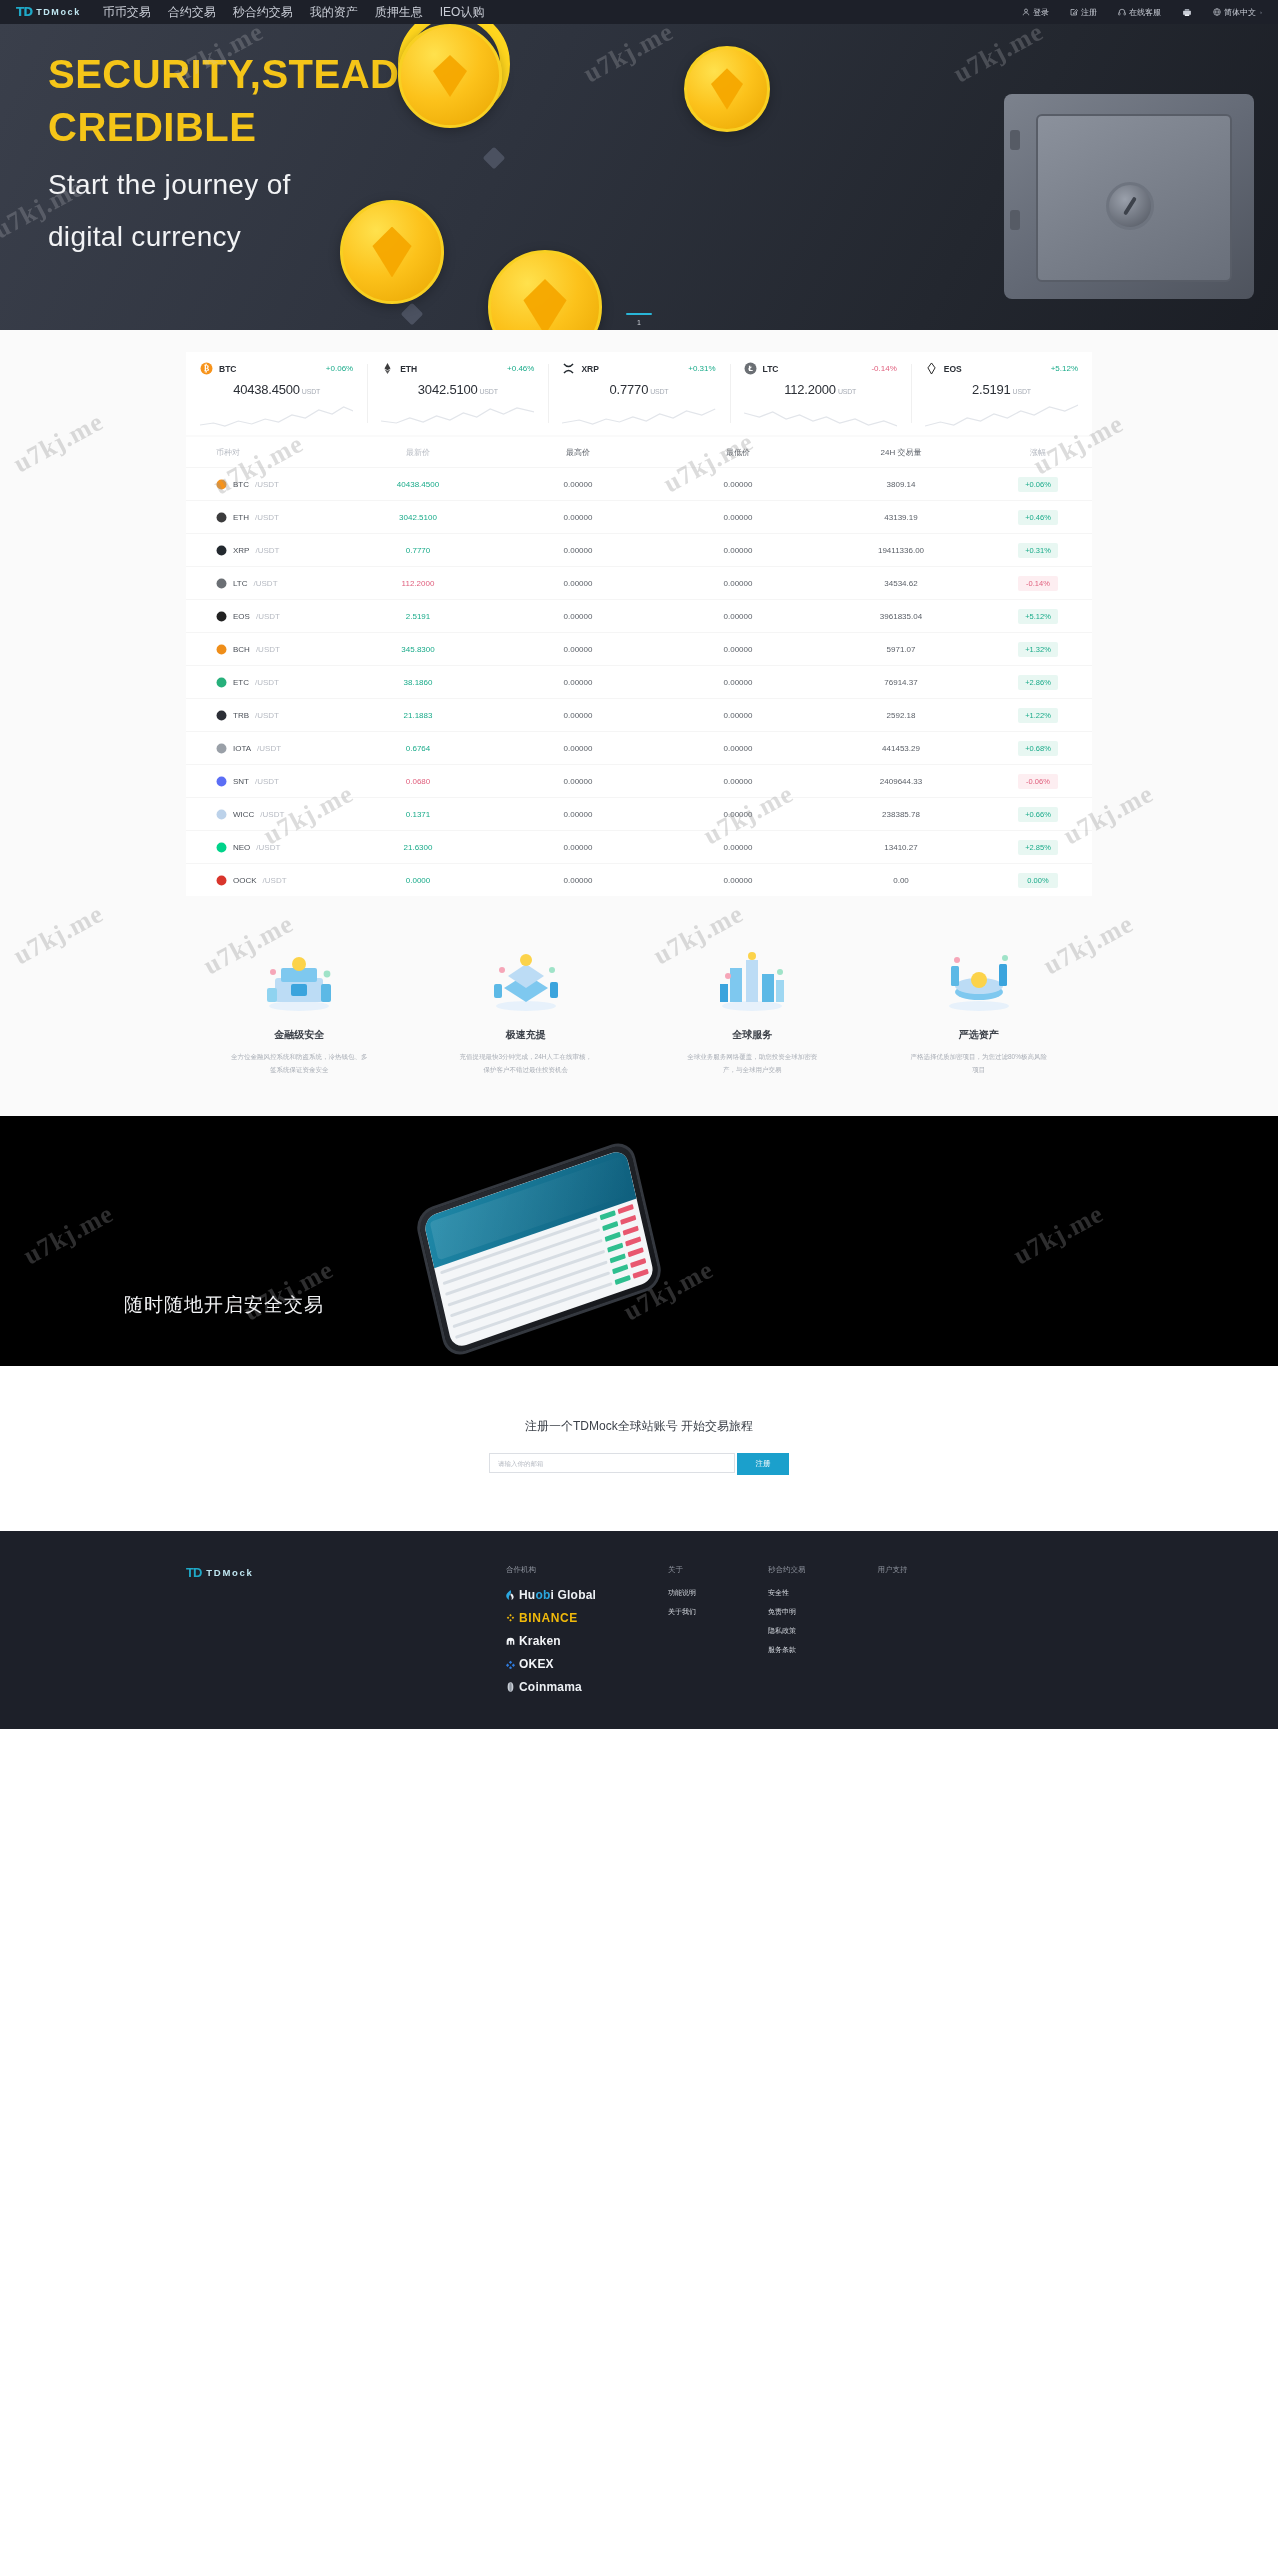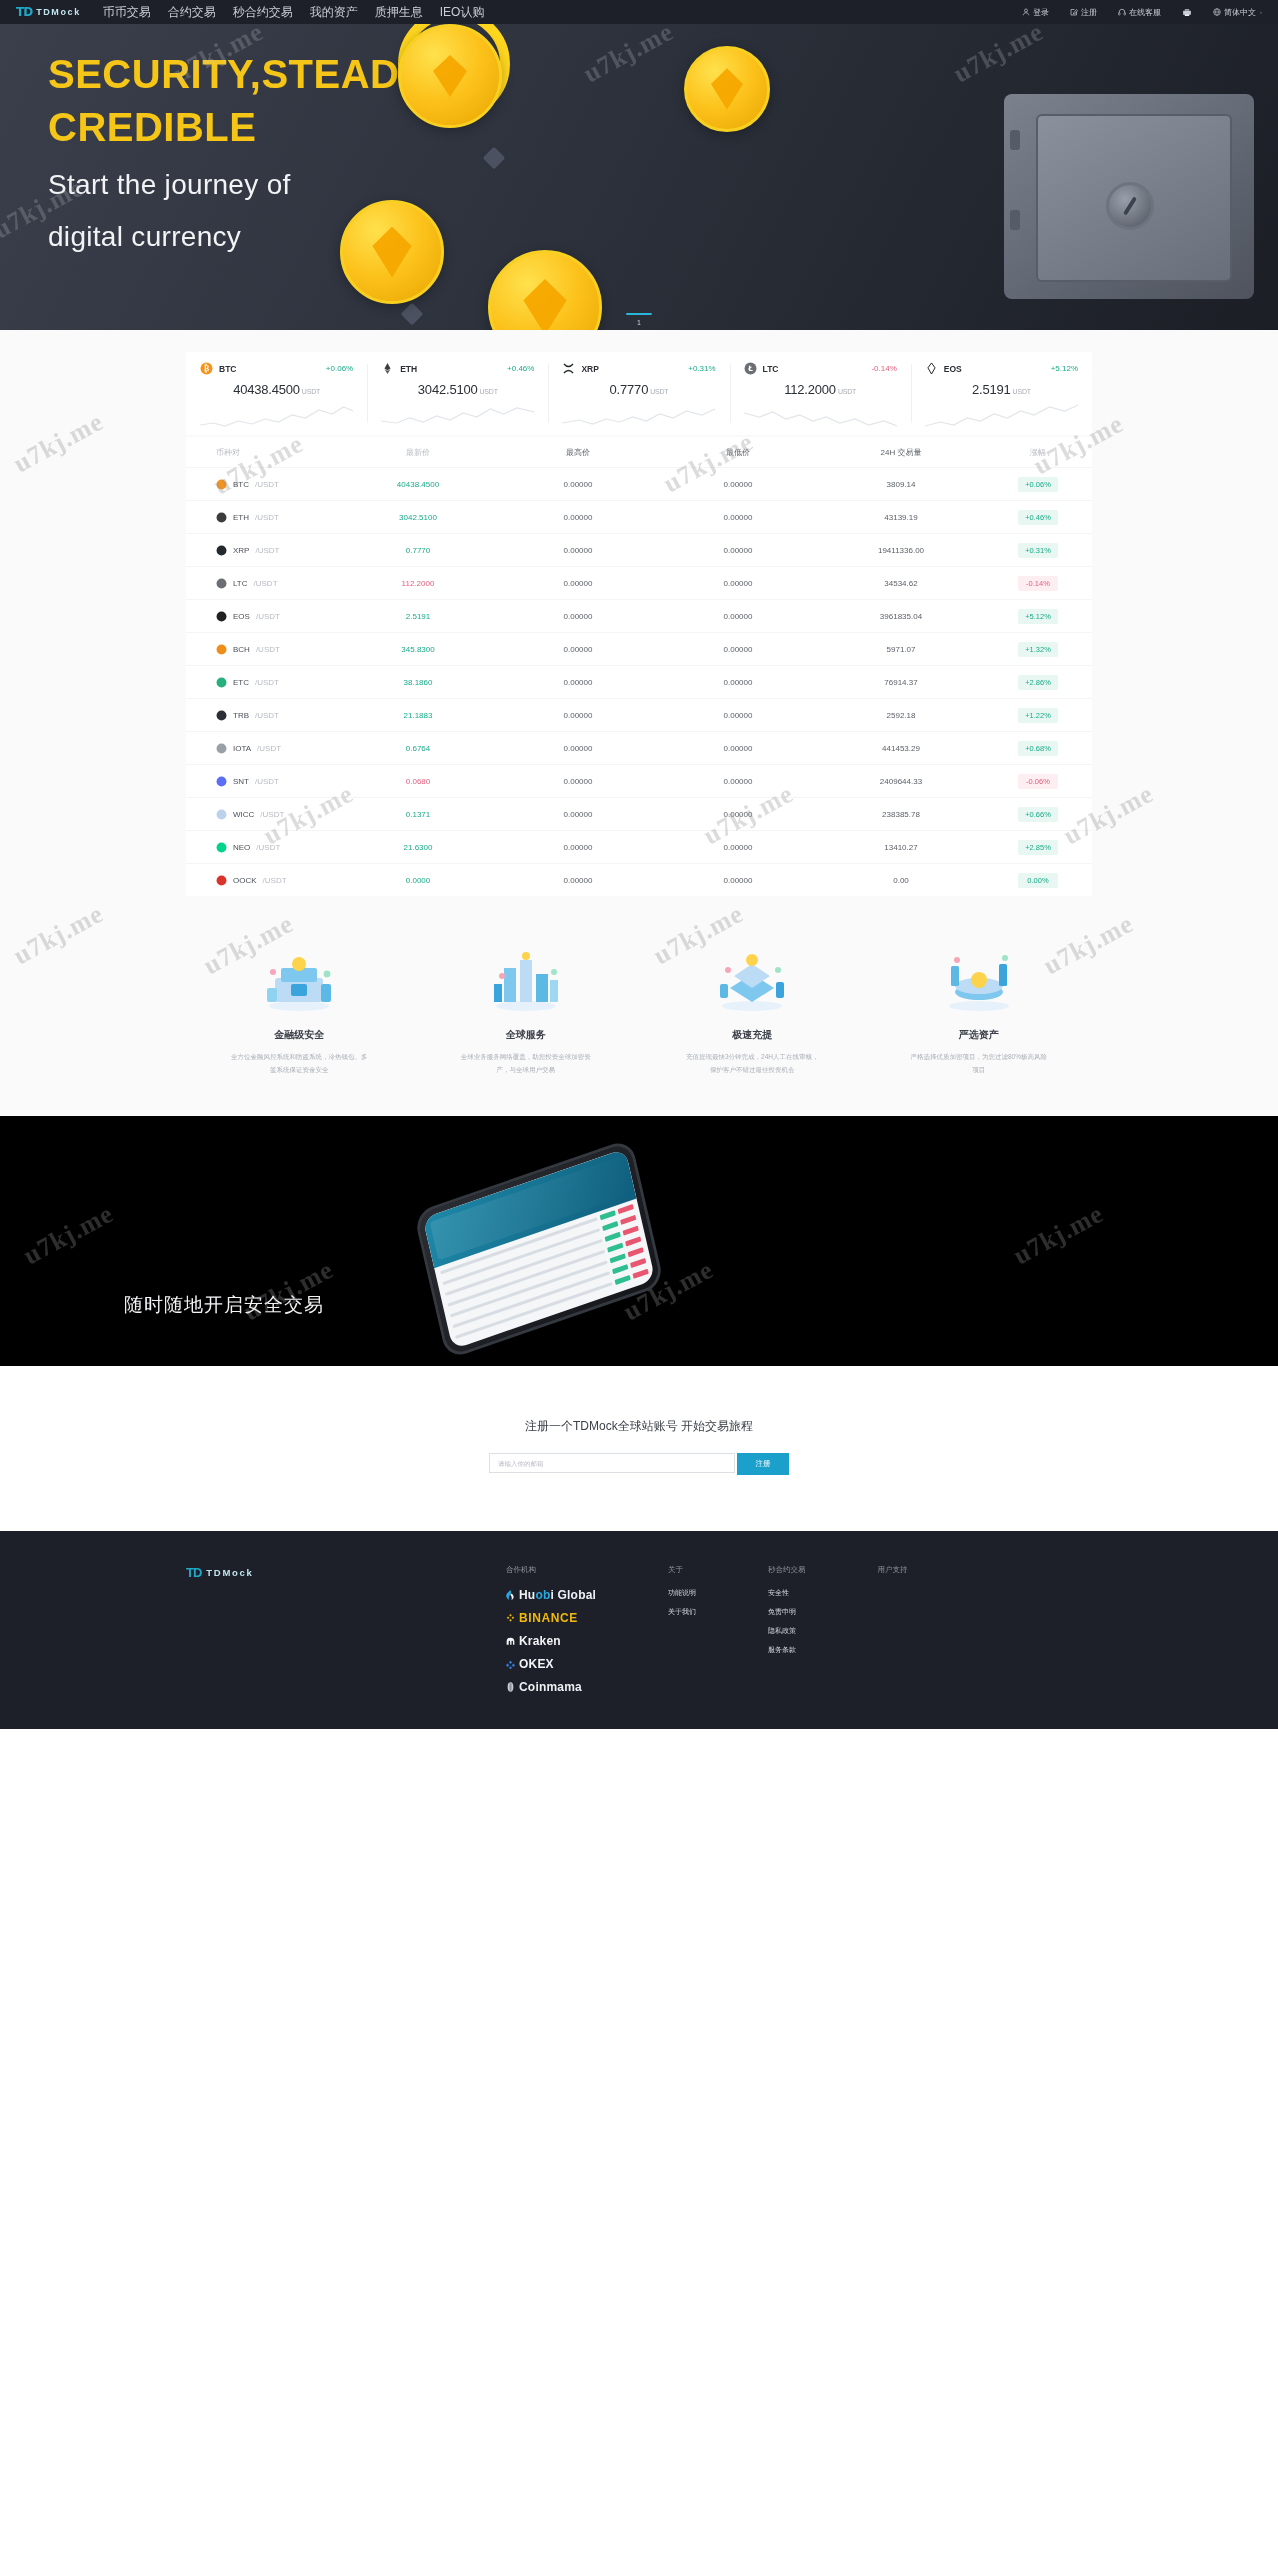--- a/index.html
+++ b/index.html
@@ -681,53 +681,53 @@
           <div class="feat-title">金融级安全</div>
           <div class="feat-desc">
             <div>全方位金融风控系统和防盗系统，冷热钱包、多</div>
             <div>签系统保证资金安全</div>
           </div>
         </div>
         <div class="feat">
           <div class="feat-ill">
             <svg viewBox="0 0 96 64" width="96" height="64">
               <ellipse cx="48" cy="56" rx="30" ry="5" fill="#e7f1fb"></ellipse>
+              <path d="M48 24 L70 38 L48 52 L26 38 Z" fill="#7ec8ef"></path>
+              <path d="M48 14 L66 26 L48 38 L30 26 Z" fill="#bcdcf5"></path>
+              <circle cx="48" cy="10" r="6" fill="#fcd34a"></circle>
+              <rect x="16" y="34" width="8" height="14" rx="2" fill="#5cb9e6"></rect>
+              <rect x="72" y="32" width="8" height="16" rx="2" fill="#3ba4dd"></rect>
+              <circle cx="24" cy="20" r="3" fill="#f6a6b8"></circle>
+              <circle cx="74" cy="20" r="3" fill="#9fe3c8"></circle>
+            </svg>
+          </div>
+          <div class="feat-title">极速充提</div>
+          <div class="feat-desc">
+            <div>充值提现最快3分钟完成，24H人工在线审核，</div>
+            <div>保护客户不错过最佳投资机会</div>
+          </div>
+        </div>
+        <div class="feat">
+          <div class="feat-ill">
+            <svg viewBox="0 0 96 64" width="96" height="64">
+              <ellipse cx="48" cy="56" rx="30" ry="5" fill="#e7f1fb"></ellipse>
               <rect x="26" y="18" width="12" height="34" fill="#7ec8ef"></rect>
               <rect x="42" y="10" width="12" height="42" fill="#bcdcf5"></rect>
               <rect x="58" y="24" width="12" height="28" fill="#5cb9e6"></rect>
               <rect x="16" y="34" width="8" height="18" fill="#3ba4dd"></rect>
               <rect x="72" y="30" width="8" height="22" fill="#9ed7f2"></rect>
               <circle cx="48" cy="6" r="4" fill="#fcd34a"></circle>
               <circle cx="24" cy="26" r="3" fill="#f6a6b8"></circle>
               <circle cx="76" cy="22" r="3" fill="#9fe3c8"></circle>
             </svg>
           </div>
           <div class="feat-title">全球服务</div>
           <div class="feat-desc">
             <div>全球业务服务网络覆盖，助您投资全球加密资</div>
             <div>产，与全球用户交易</div>
-          </div>
-        </div>
-        <div class="feat">
-          <div class="feat-ill">
-            <svg viewBox="0 0 96 64" width="96" height="64">
-              <ellipse cx="48" cy="56" rx="30" ry="5" fill="#e7f1fb"></ellipse>
-              <path d="M48 24 L70 38 L48 52 L26 38 Z" fill="#7ec8ef"></path>
-              <path d="M48 14 L66 26 L48 38 L30 26 Z" fill="#bcdcf5"></path>
-              <circle cx="48" cy="10" r="6" fill="#fcd34a"></circle>
-              <rect x="16" y="34" width="8" height="14" rx="2" fill="#5cb9e6"></rect>
-              <rect x="72" y="32" width="8" height="16" rx="2" fill="#3ba4dd"></rect>
-              <circle cx="24" cy="20" r="3" fill="#f6a6b8"></circle>
-              <circle cx="74" cy="20" r="3" fill="#9fe3c8"></circle>
-            </svg>
-          </div>
-          <div class="feat-title">极速充提</div>
-          <div class="feat-desc">
-            <div>充值提现最快3分钟完成，24H人工在线审核，</div>
-            <div>保护客户不错过最佳投资机会</div>
           </div>
         </div>
         <div class="feat">
           <div class="feat-ill">
             <svg viewBox="0 0 96 64" width="96" height="64">
               <ellipse cx="48" cy="56" rx="30" ry="5" fill="#e7f1fb"></ellipse>
               <ellipse cx="48" cy="42" rx="24" ry="8" fill="#7ec8ef"></ellipse>
               <ellipse cx="48" cy="36" rx="24" ry="8" fill="#bcdcf5"></ellipse>
               <circle cx="48" cy="30" r="8" fill="#fcd34a"></circle>
               <rect x="20" y="16" width="8" height="20" rx="1.5" fill="#5cb9e6"></rect>

